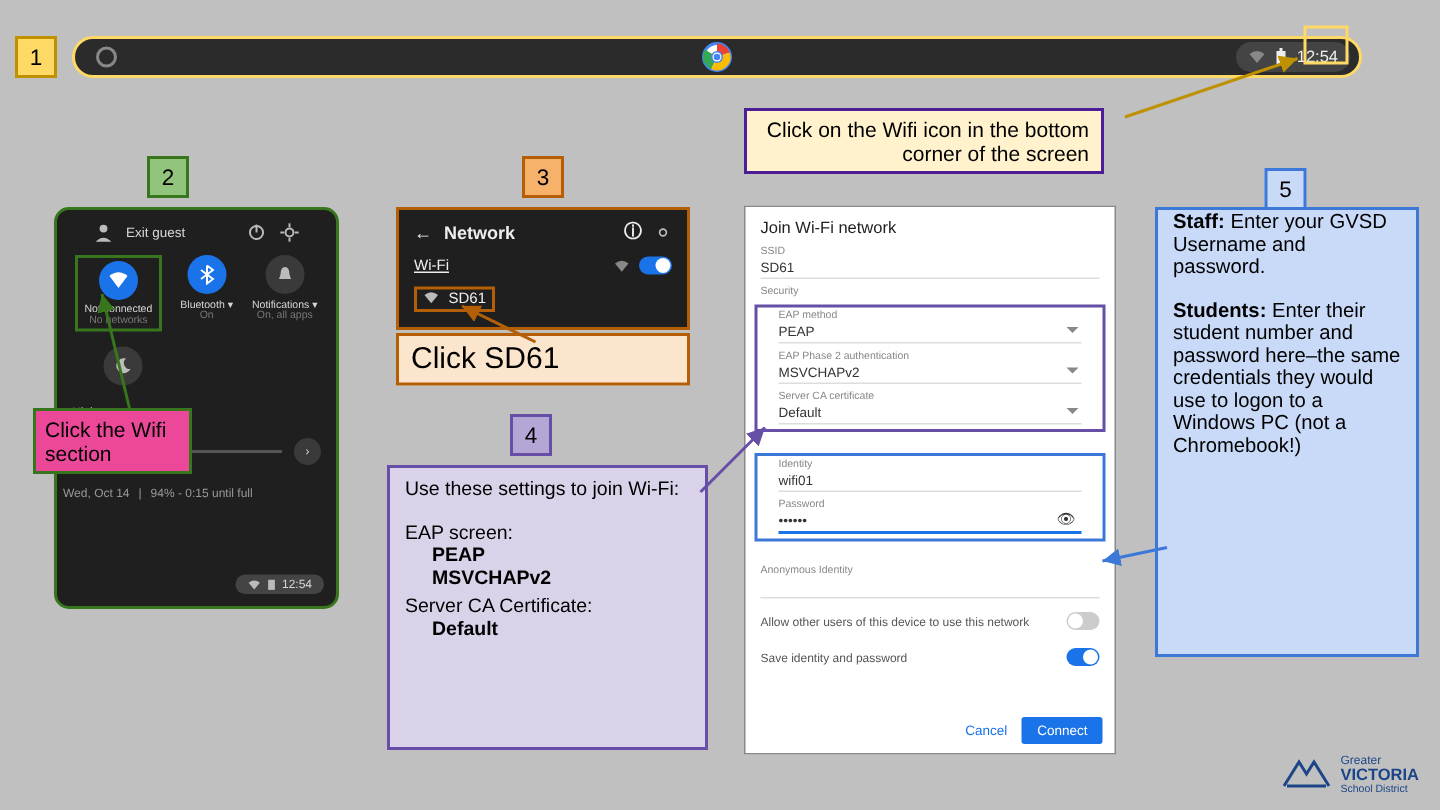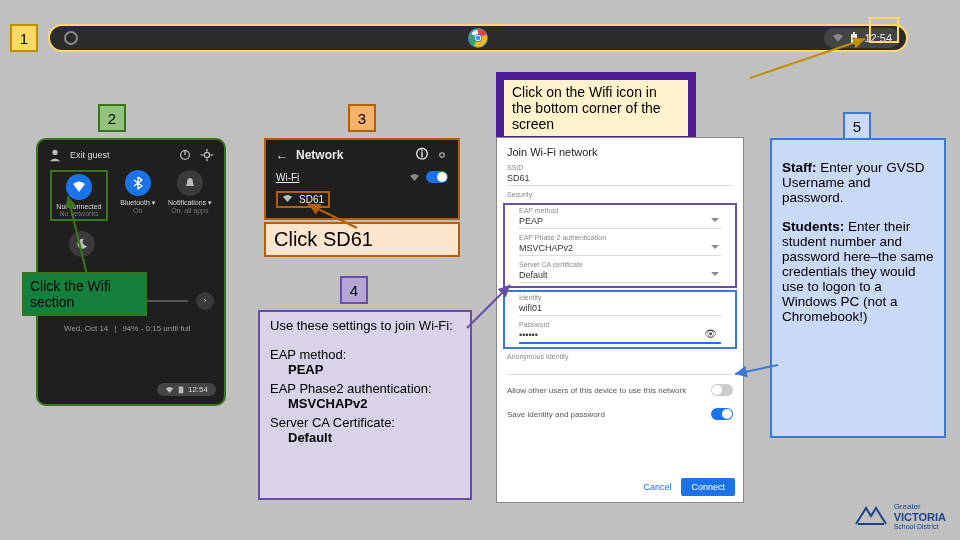--- a/index.html
+++ b/index.html
@@ -25,52 +25,53 @@
     background:#2b2b2b; border-radius:14px;
     border:2px solid #ffd966;
     display:flex; align-items:center;
   }
   .shelf .circle { width:14px; height:14px; border:2px solid #888; border-radius:50%; margin-left:14px; }
   .shelf .chrome { position:absolute; left:50%; transform:translateX(-50%); width:20px; height:20px; }
   .shelf .status { position:absolute; right:6px; height:20px; background:#444; border-radius:10px; display:flex; align-items:center; padding:0 8px; gap:6px; color:#eee; font-size:11px; }
   .wifi-box { position:absolute; top:17px; right:61px; width:30px; height:26px; border:2px solid #ffd966; z-index:5; }
 
   .callout-yellow {
-    position:absolute; top:72px; left:496px; width:200px;
-    background:#fff2cc; border:8px solid #4c1d95; padding:4px 8px;
+    position:absolute; top:72px; left:496px; width:240px;
+    background:#fff2cc; border:2px solid #4c1d95; padding:4px 8px;
     font-size:14px;
+    text-align:right;
   }
 
   
   .step2-num { top:104px; left:98px; background:#93c47d; border-color:#38761d; }
   .quick {
     position:absolute; top:138px; left:36px; width:190px; height:268px;
     background:#1f1f1f; border:2px solid #38761d; border-radius:10px;
     color:#d8d8d8; font-size:8px;
   }
-  .quick .row1 { display:flex; align-items:center; gap:8px; padding:8px 10px 4px; }
+  .quick .row1 { display:flex; align-items:center; gap:8px; padding:8px 24px 4px; }
   .quick .exit { font-size:9px; }
   .quick .ico { width:14px; height:14px; color:#bbb; }
   .quick .grid3 { display:flex; justify-content:space-around; padding:4px 6px; }
   .quick .tile { display:flex; flex-direction:column; align-items:center; font-size:7px; }
   .quick .cbtn { width:26px; height:26px; border-radius:50%; display:flex; align-items:center; justify-content:center; margin-bottom:3px; }
   .quick .blue { background:#1a73e8; }
   .quick .dark { background:#3a3a3a; }
   .quick .wifi-tile { border:2px solid #38761d; padding:2px 4px; }
   .quick .row-night { padding:6px 10px; font-size:8px; }
   .quick .row-vol { display:flex; align-items:center; gap:8px; padding:4px 10px; }
   .quick .slider { flex:1; height:2px; background:#555; position:relative; }
   .quick .slider::after { content:''; position:absolute; left:0; top:-2px; width:10%; height:6px; background:#1a73e8; }
   .quick .chev { width:18px; height:18px; background:#3a3a3a; border-radius:50%; display:flex; align-items:center; justify-content:center; }
-  .quick .row-date { padding:8px 26px; font-size:8px; color:#999; display:flex; gap:6px; }
+  .quick .row-date { padding:8px 4px; font-size:8px; color:#999; display:flex; gap:6px; }
   .quick .pill { position:absolute; bottom:8px; right:8px; background:#444; border-radius:10px; padding:2px 8px; font-size:8px; display:flex; gap:4px; align-items:center; }
 
   .callout-green {
-    position:absolute; top:272px; left:22px; width:125px;
-    background:#15803d; border:2px solid #38761d; padding:4px 6px; font-size:14px;
+    position:absolute; top:272px; left:22px; width:106px;
+    background:#ec4899; border:2px solid #38761d; padding:4px 6px; font-size:14px;
     z-index:10;
   }
 
   
   .step3-num { top:104px; left:348px; background:#f6b26b; border-color:#b45f06; }
   .netpanel {
     position:absolute; top:138px; left:264px; width:196px; height:82px;
     background:#1f1f1f; border:2px solid #b45f06; color:#eee;
     font-size:10px;
   }
@@ -103,36 +104,36 @@
   .jdialog .fgrp { padding:2px 10px 3px; }
   .jdialog .flabel { font-size:7px; color:#888; }
   .jdialog .fval { font-size:9px; color:#333; padding:2px 0; border-bottom:1px solid #ddd; position:relative; }
   .jdialog .dd::after {
     content:''; position:absolute; right:2px; top:4px;
     border-left:4px solid transparent; border-right:4px solid transparent;
     border-top:4px solid #888;
   }
   .jdialog .fval.blueunder { border-bottom:2px solid #1a73e8; }
   .jdialog .box-purple { border:2px solid #674ea7; margin:2px 6px; padding:0 4px; }
-  .jdialog .box-blue { border:2px solid #3c78d8; margin:2px 6px; padding:0 4px; }
+  .jdialog .box-blue { border:2px solid #3c78d8; margin:14px 6px; padding:0 4px; }
   .jdialog .eye { position:absolute; right:4px; top:0; font-size:10px; }
   .jdialog .switchrow { display:flex; justify-content:space-between; align-items:center; padding:6px 10px; font-size:8px; color:#555; }
   .jdialog .sw { width:22px; height:12px; background:#1a73e8; border-radius:6px; position:relative; }
   .jdialog .sw::after { content:''; position:absolute; right:1px; top:1px; width:10px; height:10px; background:#fff; border-radius:50%; }
   .jdialog .sw.off { background:#ccc; }
   .jdialog .sw.off::after { left:1px; right:auto; }
   .jdialog .btns { position:absolute; bottom:6px; right:8px; display:flex; gap:10px; align-items:center; font-size:9px; }
   .jdialog .cancel { color:#1a73e8; }
   .jdialog .connect { background:#1a73e8; color:#fff; padding:4px 10px; border-radius:2px; }
 
   
   .step5-num { top:112px; left:843px; background:#c9daf8; border-color:#3c78d8; }
   .callout-blue {
     position:absolute; top:138px; left:770px; width:176px; height:300px;
-    background:#c9daf8; border:2px solid #3c78d8; padding:20px 10px; font-size:13.5px;
+    background:#c9daf8; border:2px solid #3c78d8; padding:0 10px; font-size:13.5px;
   }
 
   
   .logo {
     position:absolute; bottom:10px; right:14px;
     font-size:10px; color:#1c4587; display:flex; align-items:center; gap:6px; font-weight:bold;
   }
 
   
   .arrow { position:absolute; z-index:6; pointer-events:none; }
@@ -303,23 +304,22 @@
     </div>
   </div>
 </div>
 <div class="callout-orange"><span>Click SD61</span></div>
 
 <div class="step-num step4-num">
     <span>4</span>
   </div>
 <div class="callout-purple">
   <div>Use these settings to join Wi-Fi:</div>
-  <div class="lbl" style="margin-top:14px">EAP method:</div>
+  <div class="lbl" style="margin-top:14px">EAP screen:</div>
   <div class="val">PEAP</div>
-  <div class="lbl">EAP Phase2 authentication:</div>
   <div class="val">MSVCHAPv2</div>
   <div class="lbl">Server CA Certificate:</div>
   <div class="val">Default</div>
 </div>
 
 <div class="jdialog">
   <div class="title">Join Wi-Fi network</div>
   <div class="fgrp">
     <div class="flabel">SSID</div>
     <div class="fval">SD61</div>

